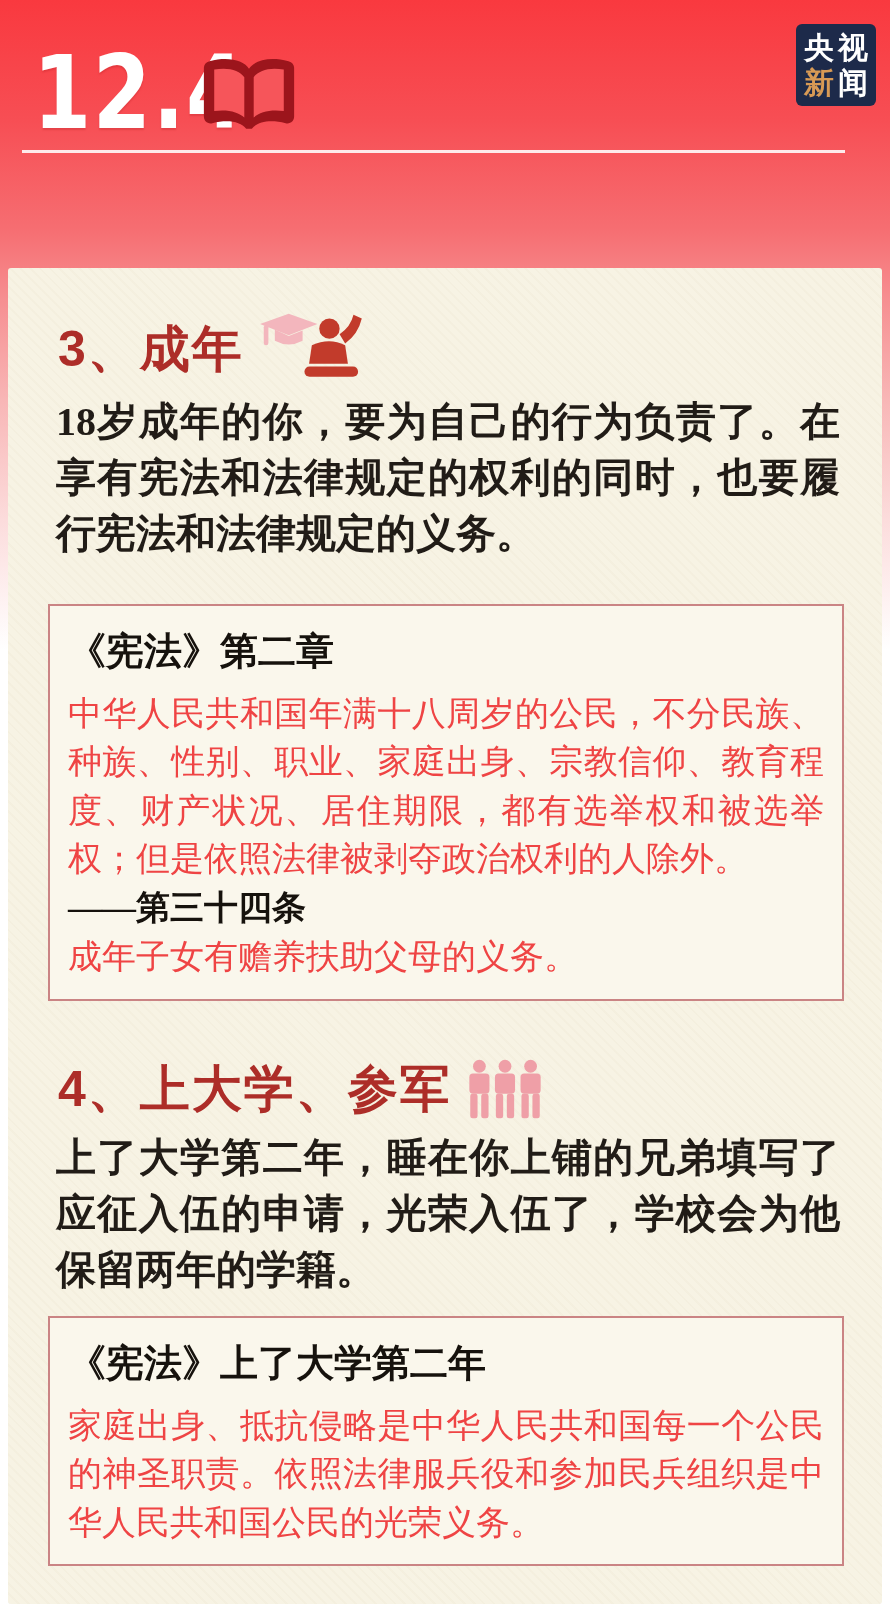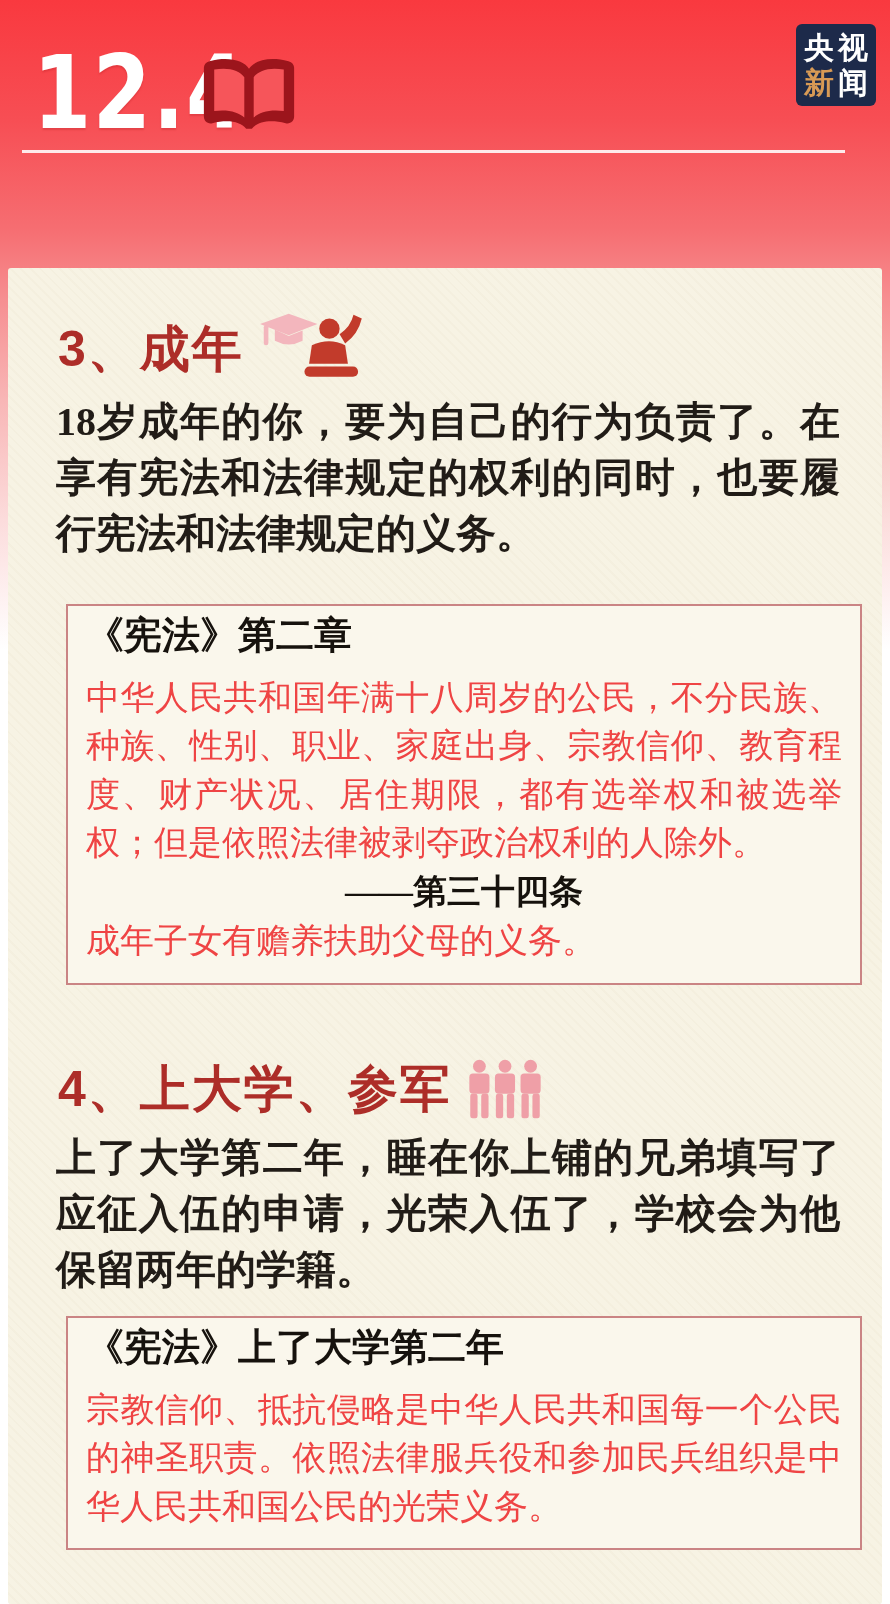--- a/index.html
+++ b/index.html
@@ -59,34 +59,33 @@
   .para {
     position:absolute; left:48px; width:784px;
     font-family:"Liberation Serif", serif;
     font-size:40px; font-weight:700; color:#211c17; line-height:1.4;
     text-align:justify;
   }
 
   .qbox {
     position:absolute; left:40px; width:796px;
     background:#faf7ec; border:2px solid #ca8484;
-    padding:4px 18px 18px 18px;
-    margin-left:18px;
+    padding:20px 18px 18px 18px;
   }
   .qbox-title {
     font-family:"Liberation Serif", serif;
     font-size:38px; font-weight:700; color:#16120d; margin-bottom:12px;
   }
   .qbox-text {
     font-family:Liberation Sans, sans-serif;
     font-size:34px; color:#ef4444; line-height:1.42; text-align:justify;
   }
   .qbox-src {
     font-family:"Liberation Serif", serif;
-    font-size:34px; font-weight:700; color:#16120d; text-align:center;
+    font-size:34px; font-weight:700; color:#16120d; text-align:left;
     line-height:1.42; margin-top:2px;
   }
 
   .pos-s3 { top:44px; }
   .pos-p1 { top:126px; }
   .pos-b1 { top:336px; }
   .pos-s4 { top:788px; }
   .pos-p2 { top:862px; }
   .pos-b2 { top:1048px; }
 </style>
@@ -166,17 +165,17 @@
             <rect x="72" y="39" width="8" height="27" rx="2.5"></rect>
           </g>
         </svg>
       </span>
     </div>
 
     <div class="para pos-p2">上了大学第二年，睡在你上铺的兄弟填写了应征入伍的申请，光荣入伍了，学校会为他保留两年的学籍。</div>
 
     <div class="qbox pos-b2">
       <div class="qbox-title">《宪法》上了大学第二年</div>
-      <div class="qbox-text">宗教信仰、抵抗侵略是中华人民共和国每一个公民的神圣职责。依照法律服兵役和参加民兵组织是中华人民共和国公民的光荣义务。</div>
+      <div class="qbox-text">家庭出身、抵抗侵略是中华人民共和国每一个公民的神圣职责。依照法律服兵役和参加民兵组织是中华人民共和国公民的光荣义务。</div>
     </div>
 
   </div>
 </div>
 
 </body></html>

